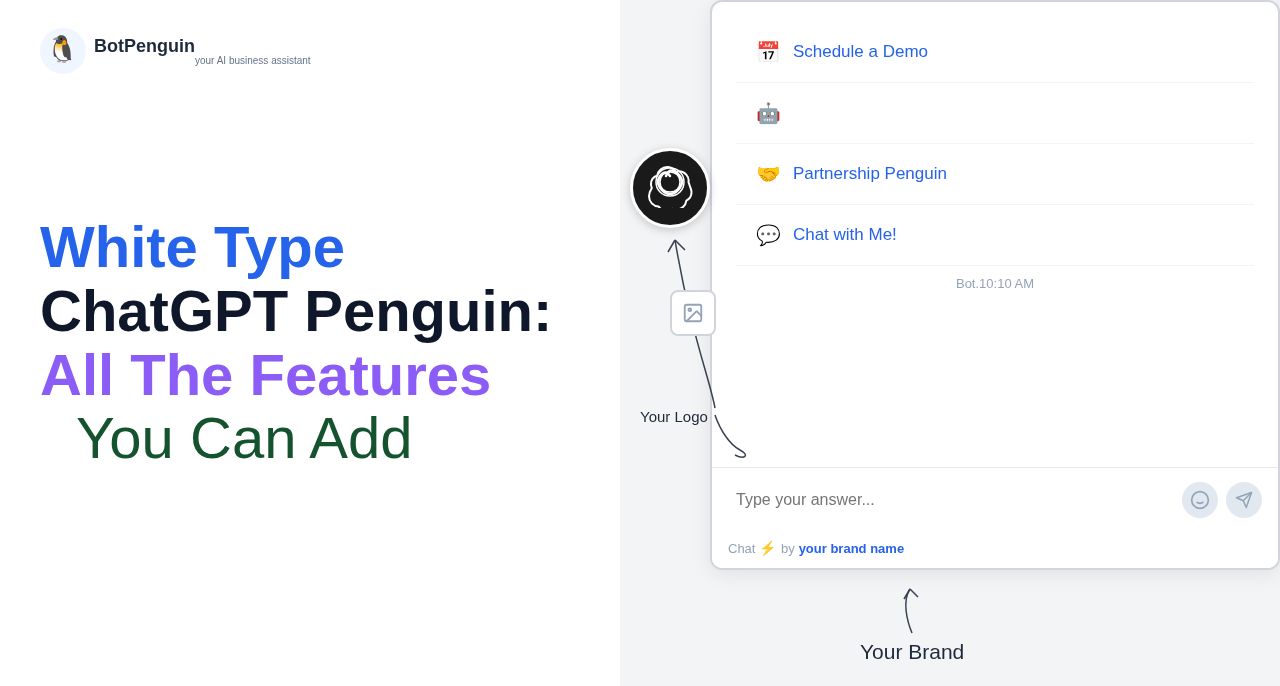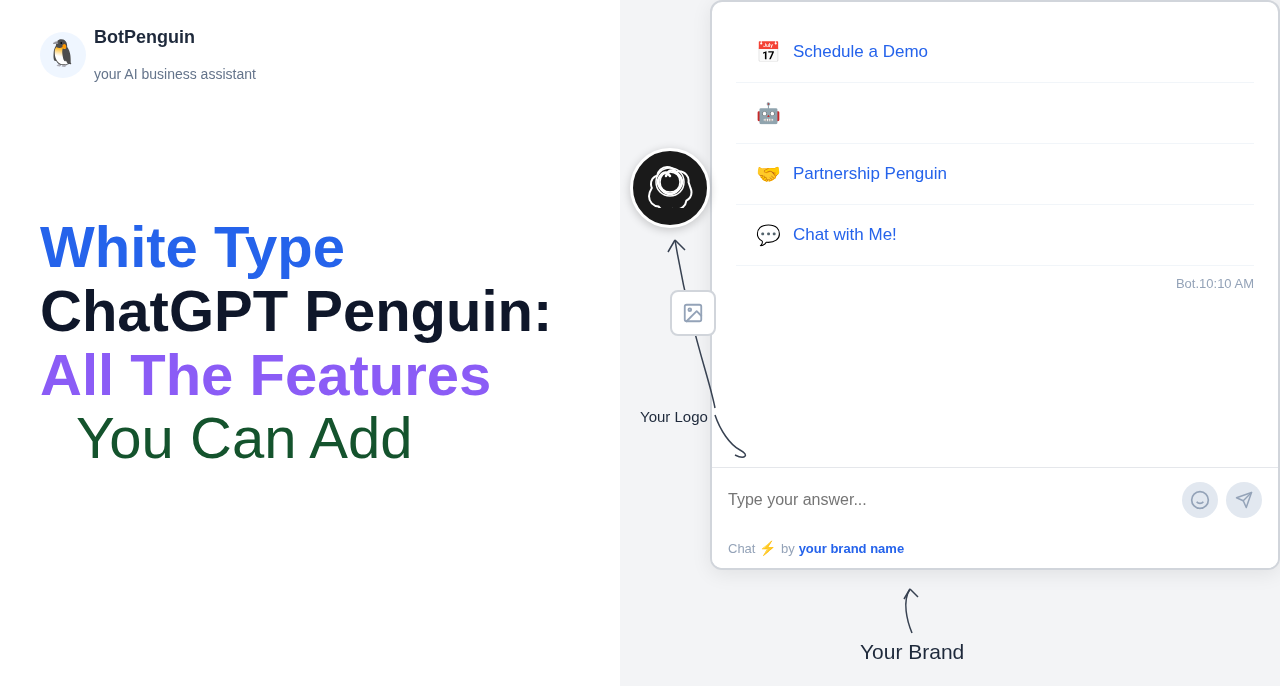--- a/index.html
+++ b/index.html
@@ -32,36 +32,36 @@
       margin-bottom: auto;
     }
 
     .logo-icon {
       width: 46px;
       height: 46px;
     }
 
     .logo-text {
       display: flex;
-      flex-direction: column;
+      flex-direction: row;
     }
 
     .logo-name {
       font-size: 18px;
       font-weight: 700;
       color: #2563eb;
       line-height: 1.1;
     }
 
     .logo-name span {
       color: #1e293b;
     }
 
     .logo-tagline {
-      font-size: 14px;
+      font-size: 10px;
       color: #64748b;
       margin-top: 18px;
     }
 
     .hero-text {
       position: absolute;
       top: 50%;
       transform: translateY(-50%);
       left: 40px;
     }
@@ -142,40 +142,41 @@
       font-weight: 400;
       color: #2563eb;
     }
 
     .chat-button-emoji {
       font-size: 20px;
       margin-right: 12px;
     }
 
     .chat-timestamp {
-      text-align: right;
+      text-align: center;
       font-size: 13px;
       color: #94a3b8;
       padding: 10px 0 16px;
     }
 
     .chat-input-area {
       position: absolute;
       bottom: 0;
       left: 0;
       right: 0;
       background: #ffffff;
       border-top: 1px solid #e5e7eb;
     }
 
     .chat-input-row {
       display: flex;
       align-items: center;
       padding: 14px 16px;
       gap: 8px;
+      margin-left: 8px;
     }
 
     .chat-input-field {
       flex: 1;
       border: none;
       outline: none;
       font-size: 16px;
       color: #94a3b8;
       background: transparent;
     }

